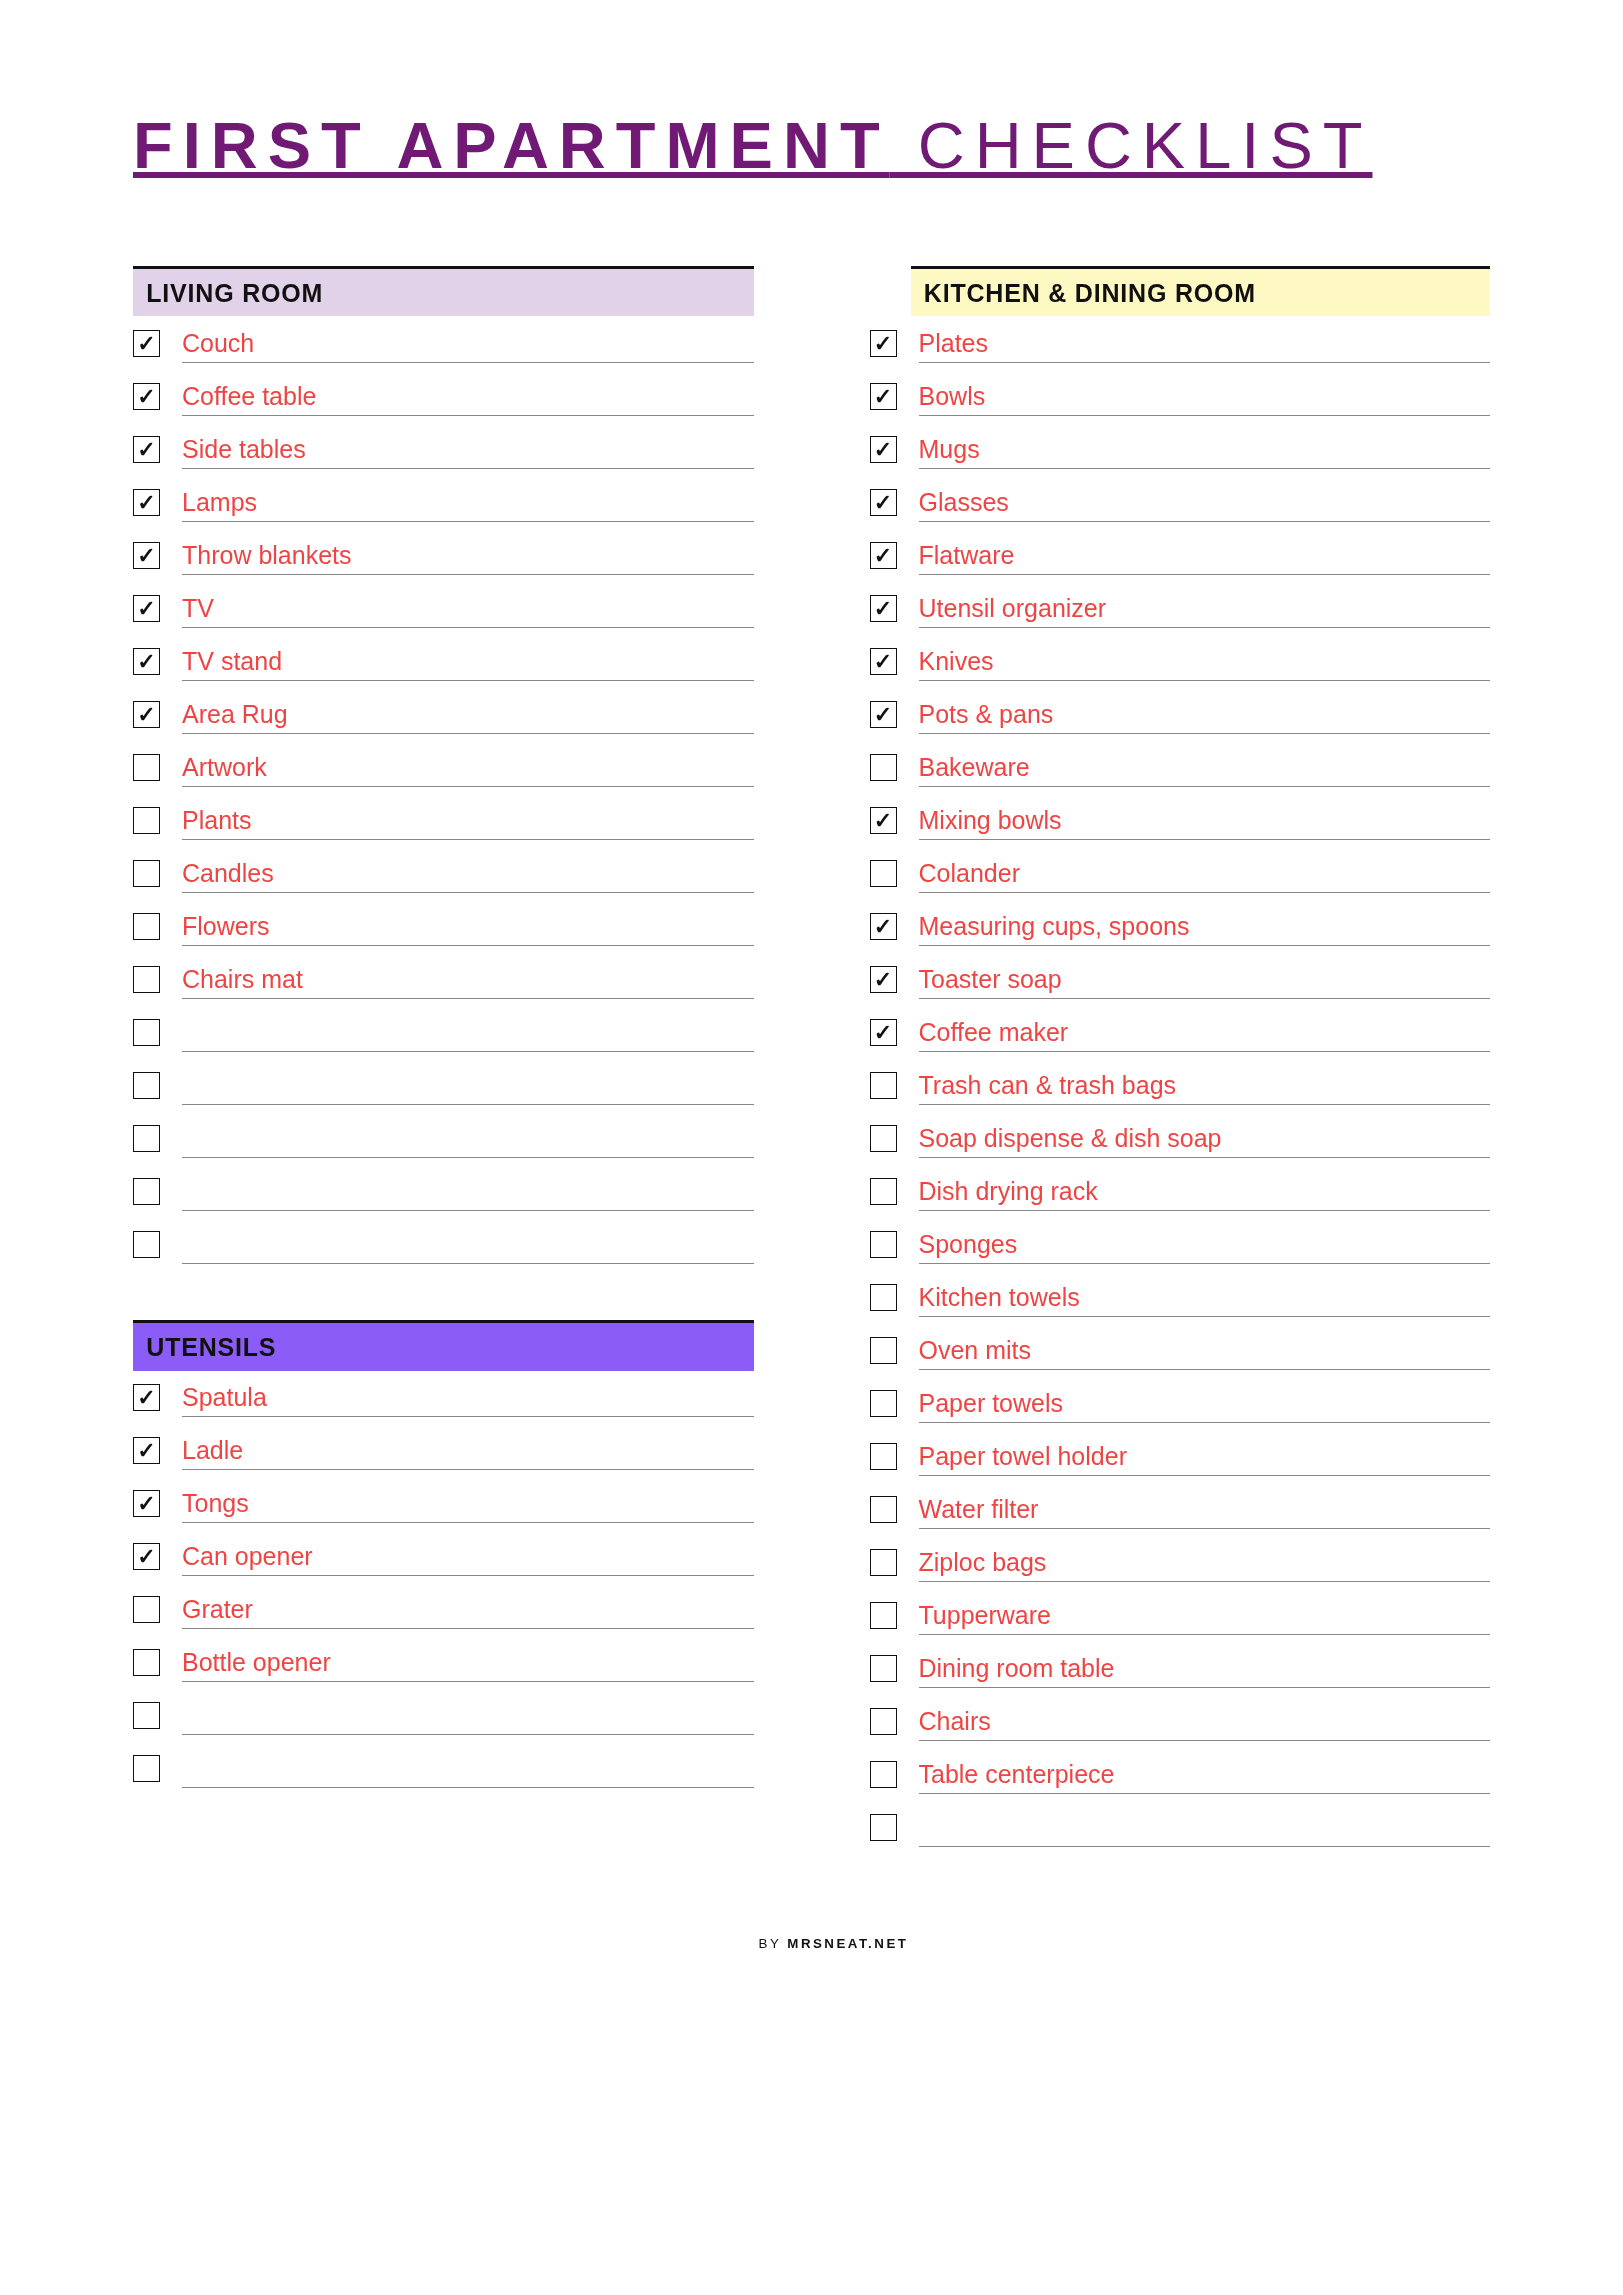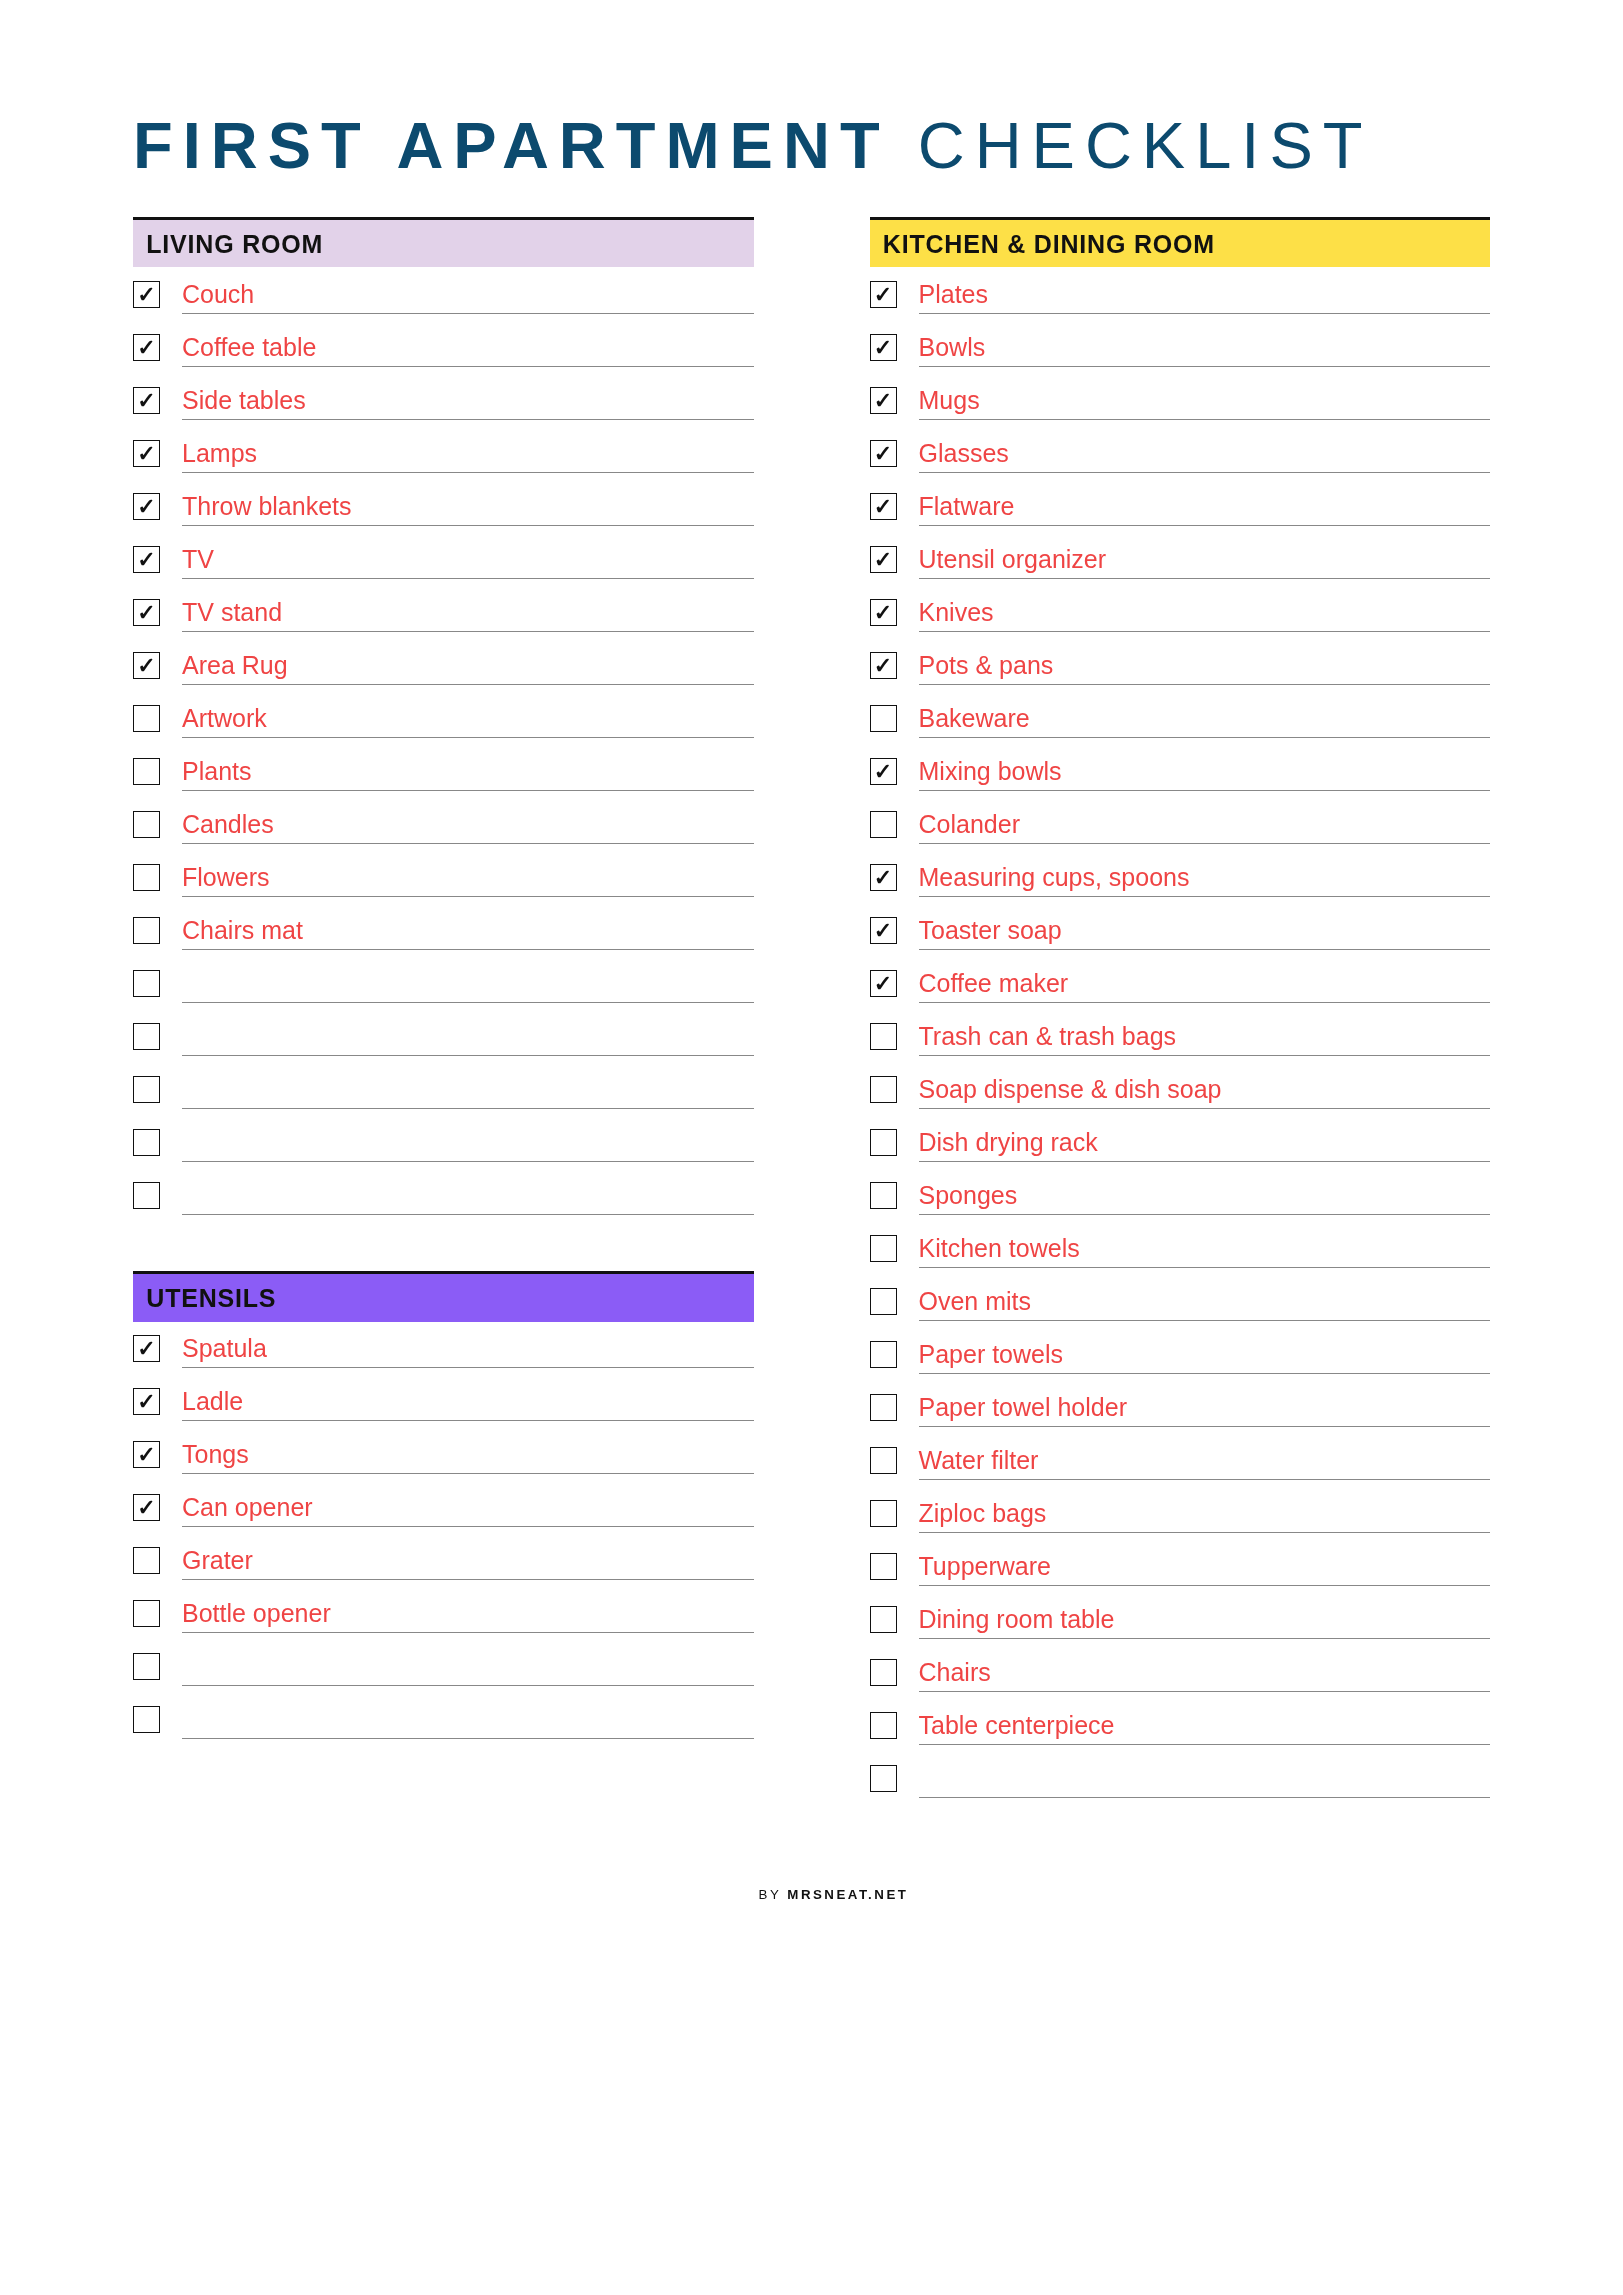--- a/index.html
+++ b/index.html
@@ -6,22 +6,23 @@
   body {
     background: #fff;
     font-family: "Helvetica Neue", Helvetica, Arial, sans-serif;
     color: #111;
     width: 1623px;
     padding: 108px 133px 50px 133px;
   }
   .title {
     font-size: 65px;
     letter-spacing: 10px;
-    margin-bottom: 34px;
-    color: #0c4a6e;
+    margin-bottom: 83px;
+    color: #701a75;
+    text-decoration: underline;
   }
   .title .bold { font-weight: 800; }
   .title .thin { font-weight: 200; }
   .columns {
     display: flex;
     gap: 116px;
   }
   .col { flex: 1; }
   .section { margin-bottom: 50px; }
   .section-header {
@@ -243,21 +244,21 @@
         <div class="row">
           <div class="checkbox"></div>
           <div class="label-wrap">
             <span class="label-text"></span>
           </div>
         </div>
       </div>
     </div>
   <div class="col" id="col-1">
       <div class="section">
-        <div class="section-header" style="background: #fde047;">KITCHEN &amp; DINING ROOM</div>
+        <div class="section-header" style="background: #fef9c3; margin-left: 41px;">KITCHEN &amp; DINING ROOM</div>
         <div class="row">
           <div class="checkbox checked"></div>
           <div class="label-wrap">
             <span class="label-text">Plates</span>
           </div>
         </div>
         <div class="row">
           <div class="checkbox checked"></div>
           <div class="label-wrap">
             <span class="label-text">Bowls</span>

